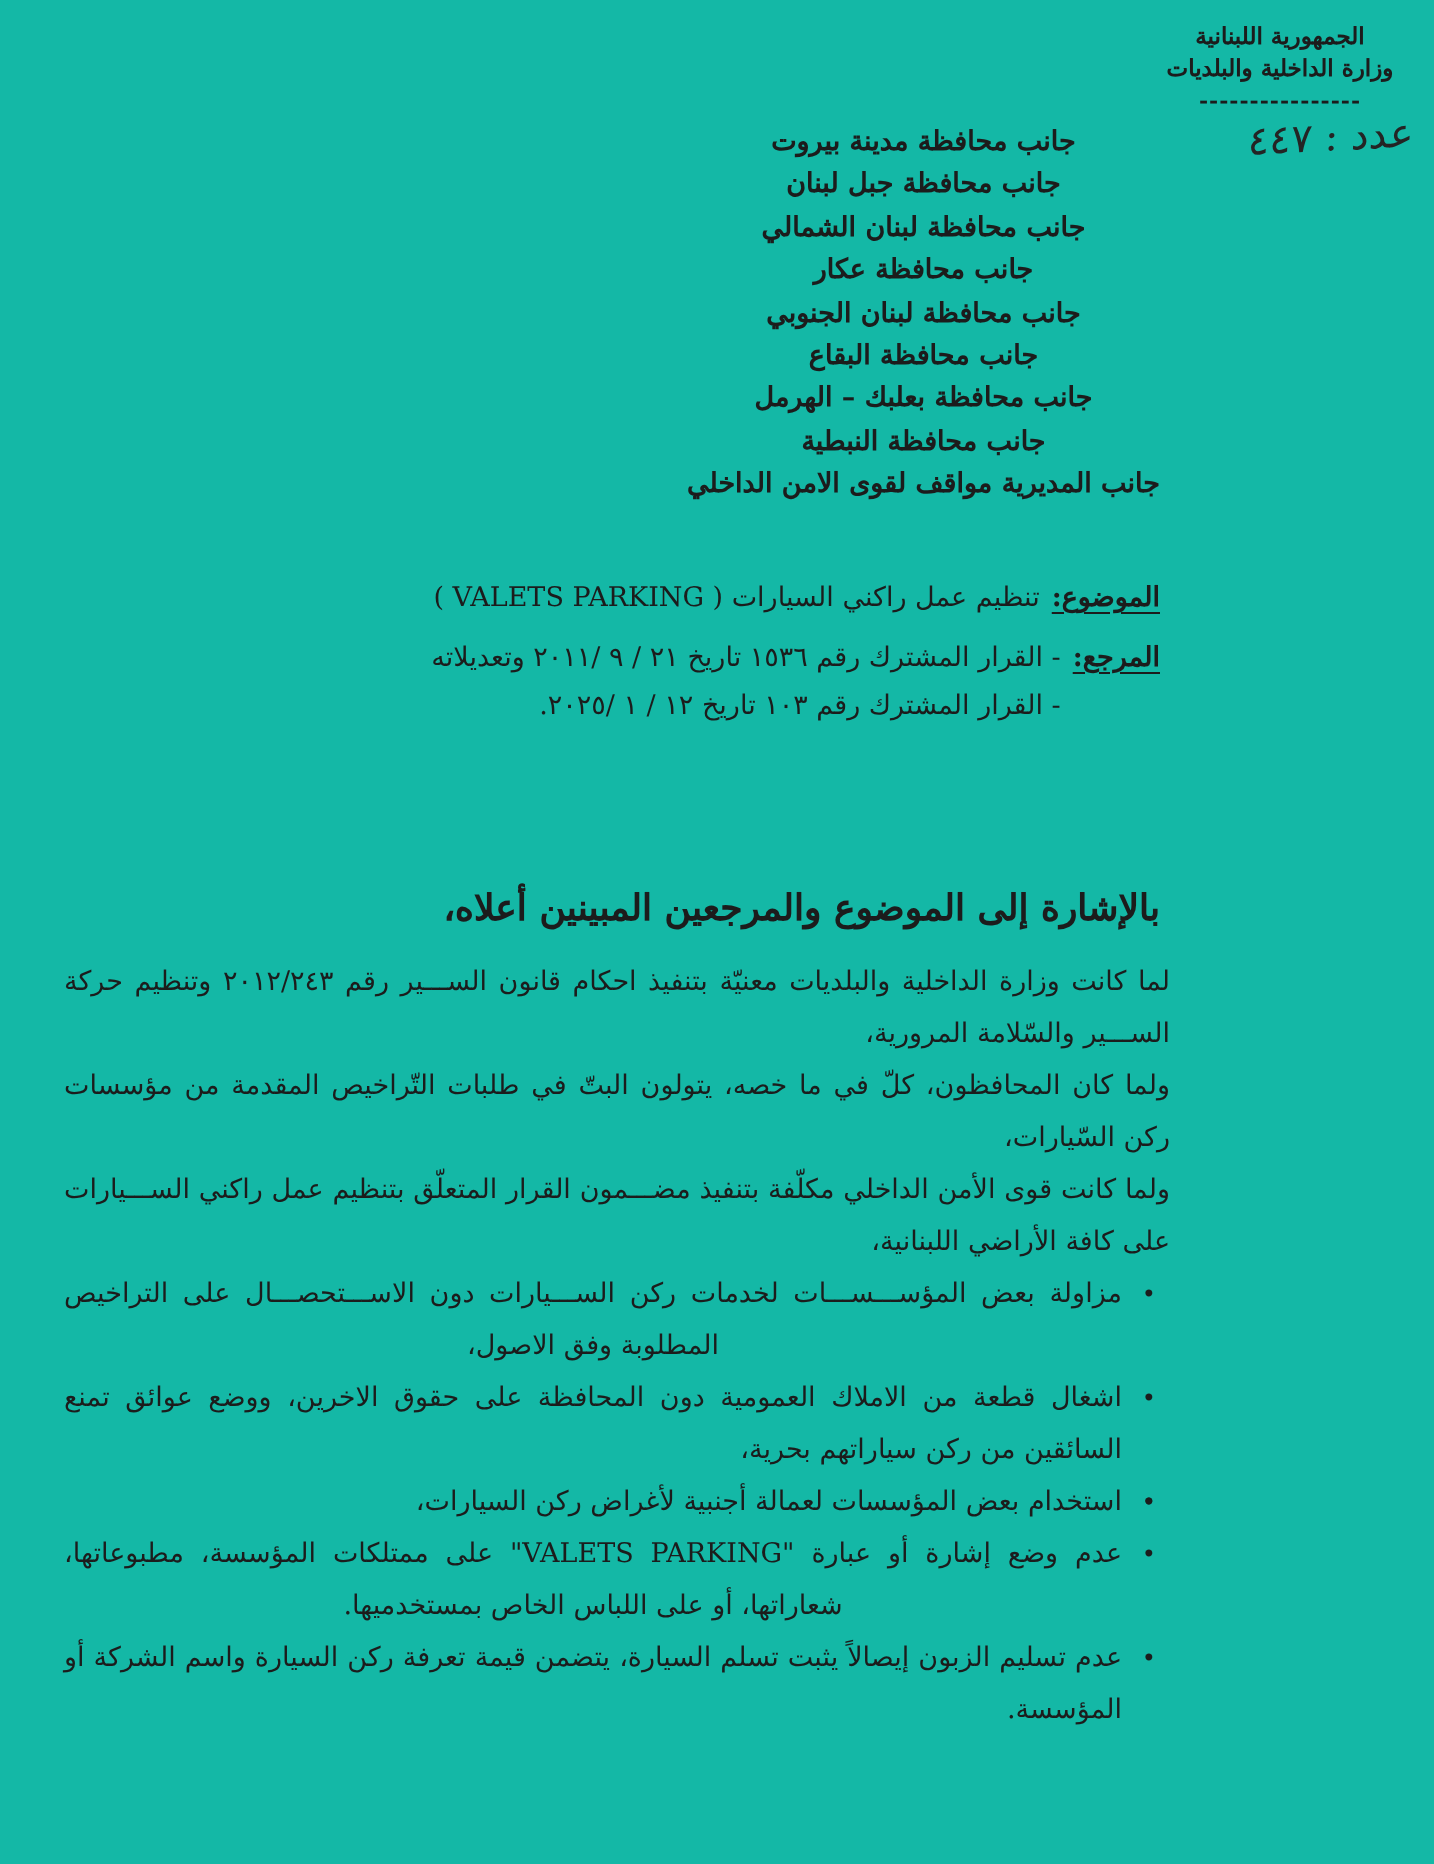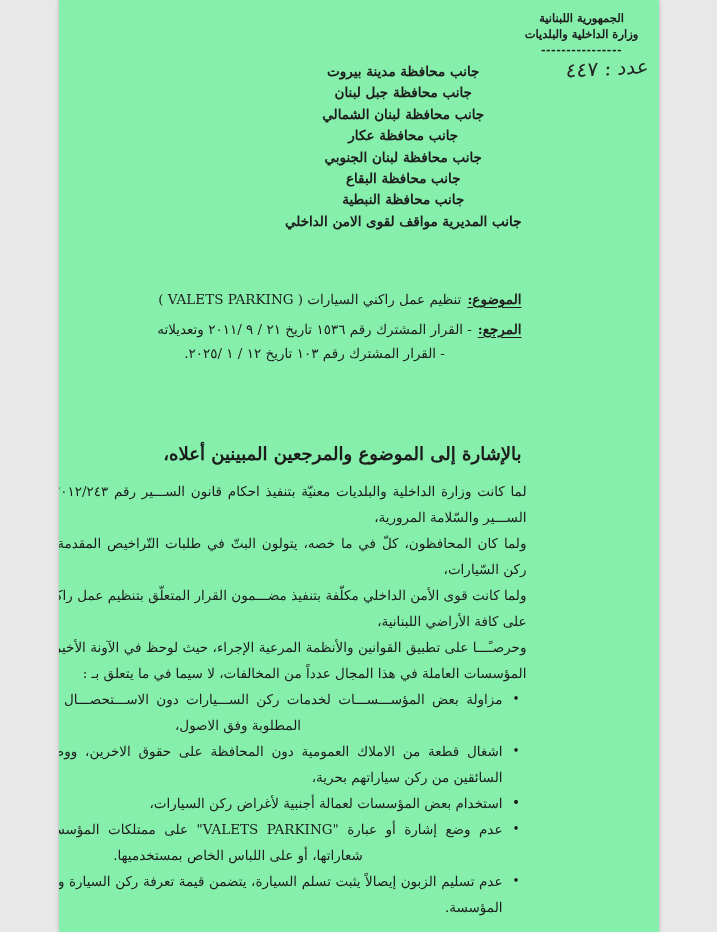--- a/index.html
+++ b/index.html
@@ -1,21 +1,21 @@
 <!DOCTYPE html>
 <html lang="ar" dir="rtl"><head>
 <meta charset="utf-8">
 <style>
   html, body { margin: 0; padding: 0; background: #e8e8e8; }
   .page {
     position: relative;
-    width: 600px;
+    width: 717px;
     height: 932px;
     margin: 0 auto;
-    background: #86efac;
+    background: #14b8a6;
     color: #1c1c1c;
     font-family: "DejaVu Serif", "Liberation Serif", serif;
     direction: rtl;
     overflow: hidden;
     box-shadow: 0 0 4px rgba(0,0,0,.25);
   }
   
   .gov-header {
     position: absolute;
     top: 10px;
@@ -68,21 +68,21 @@
     white-space: nowrap;
   }
   .subject-row { top: 287px; }
   .reference-row { top: 317px; }
   .meta-label {
     font-weight: bold;
     text-decoration: underline;
     text-underline-offset: 3px;
     flex: 0 0 auto;
   }
-  .meta-content { text-align: center; }
+  .meta-content { text-align: right; }
   
   .salutation {
     position: absolute;
     top: 443px;
     right: 137px;
     font-weight: bold;
     font-size: 18px;
     white-space: nowrap;
   }
   
@@ -123,20 +123,21 @@
 
   <div class="handwritten">عدد : ٤٤٧</div>
 
   <div class="recipients">
     <div>جانب محافظة مدينة بيروت</div>
     <div>جانب محافظة جبل لبنان</div>
     <div>جانب محافظة لبنان الشمالي</div>
     <div>جانب محافظة عكار</div>
     <div>جانب محافظة لبنان الجنوبي</div>
     <div>جانب محافظة البقاع</div>
+    <div>جانب محافظة بعلبك – الهرمل</div>
     <div>جانب محافظة النبطية</div>
     <div>جانب المديرية مواقف لقوى الامن الداخلي</div>
   </div>
 
   <div class="meta-row subject-row">
     <span class="meta-label">الموضوع:</span>
     <span class="meta-content">تنظيم عمل راكني السيارات ( VALETS PARKING )</span>
   </div>
 
   <div class="meta-row reference-row">
@@ -146,21 +147,20 @@
       <div>- القرار المشترك رقم ١٠٣ تاريخ ١٢ / ١ /٢٠٢٥.</div>
     </span>
   </div>
 
   <div class="salutation">بالإشارة إلى الموضوع والمرجعين المبينين أعلاه،</div>
 
   <div class="body-block">
     <p>لما كانت وزارة الداخلية والبلديات معنيّة بتنفيذ احكام قانون الســـير رقم ٢٠١٢/٢٤٣ وتنظيم حركة الســـير والسّلامة المرورية،</p>
     <p>ولما كان المحافظون، كلّ في ما خصه، يتولون البتّ في طلبات التّراخيص المقدمة من مؤسسات ركن السّيارات،</p>
     <p>ولما كانت قوى الأمن الداخلي مكلّفة بتنفيذ مضـــمون القرار المتعلّق بتنظيم عمل راكني الســـيارات على كافة الأراضي اللبنانية،</p>
-    <p>وحرصـًـــا على تطبيق القوانين والأنظمة المرعية الإجراء، حيث لوحظ في الآونة الأخيرة ارتكاب بعض المؤسسات العاملة في هذا المجال عدداً من المخالفات، لا سيما في ما يتعلق بـ :</p>
 
     <p class="bullet last-center">
       <span class="dot">•</span>
       <span>مزاولة بعض المؤســـســـات لخدمات ركن الســـيارات دون الاســـتحصـــال على التراخيص المطلوبة وفق الاصول،</span>
     </p>
     <p class="bullet">
       <span class="dot">•</span>
       <span>اشغال قطعة من الاملاك العمومية دون المحافظة على حقوق الاخرين، ووضع عوائق تمنع السائقين من ركن سياراتهم بحرية،</span>
     </p>
     <p class="bullet last-center">

